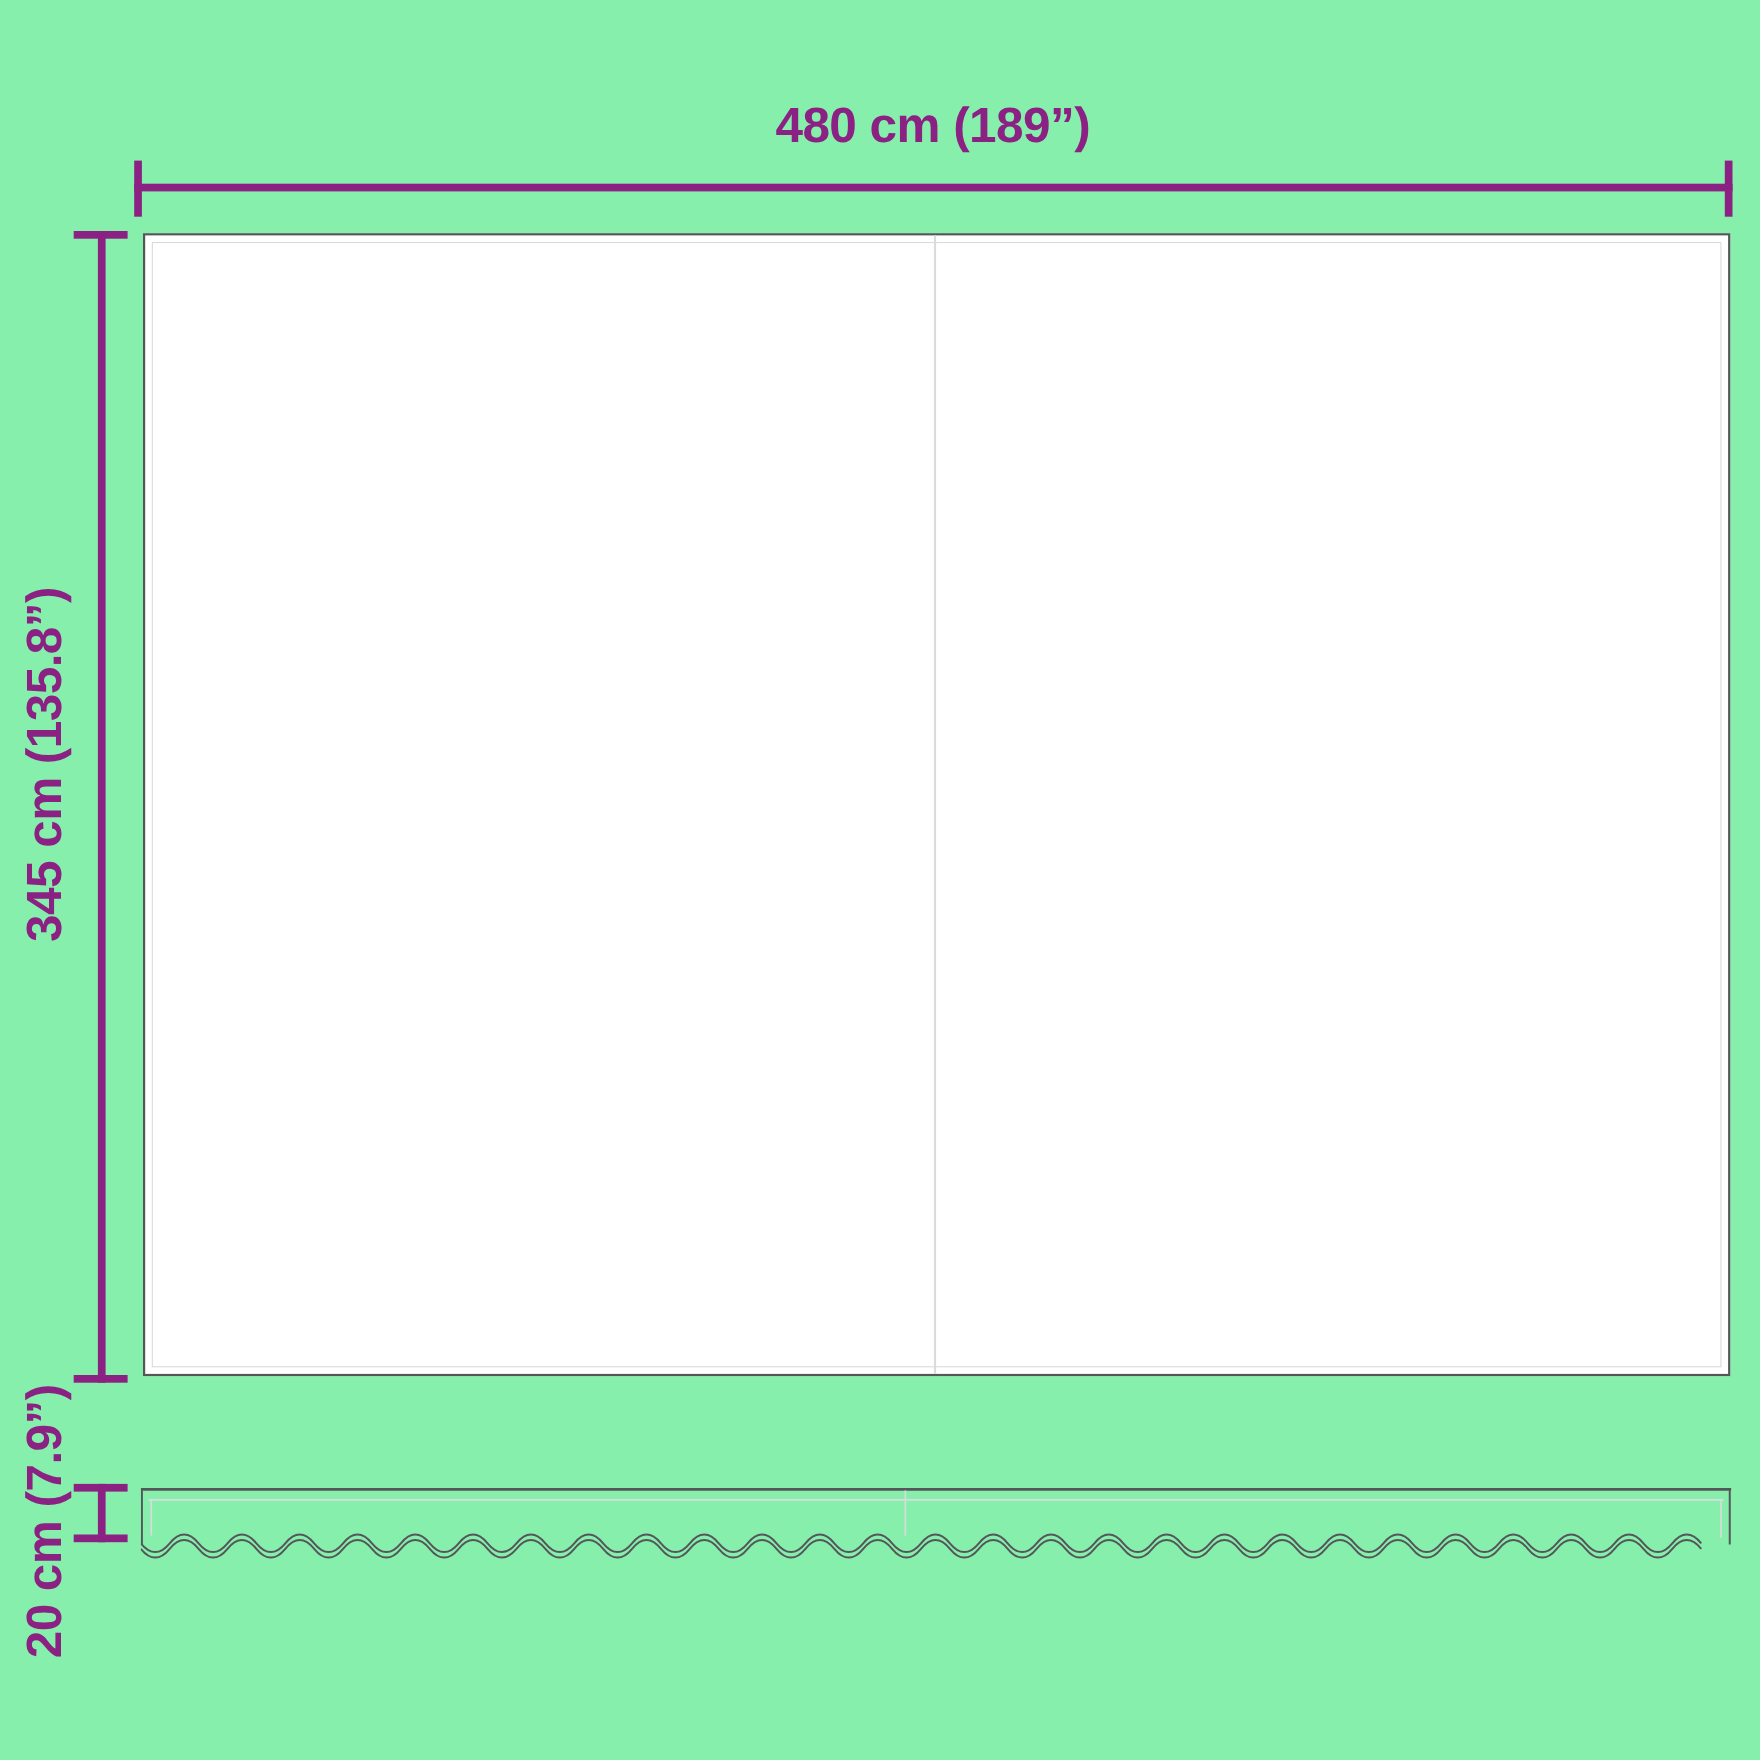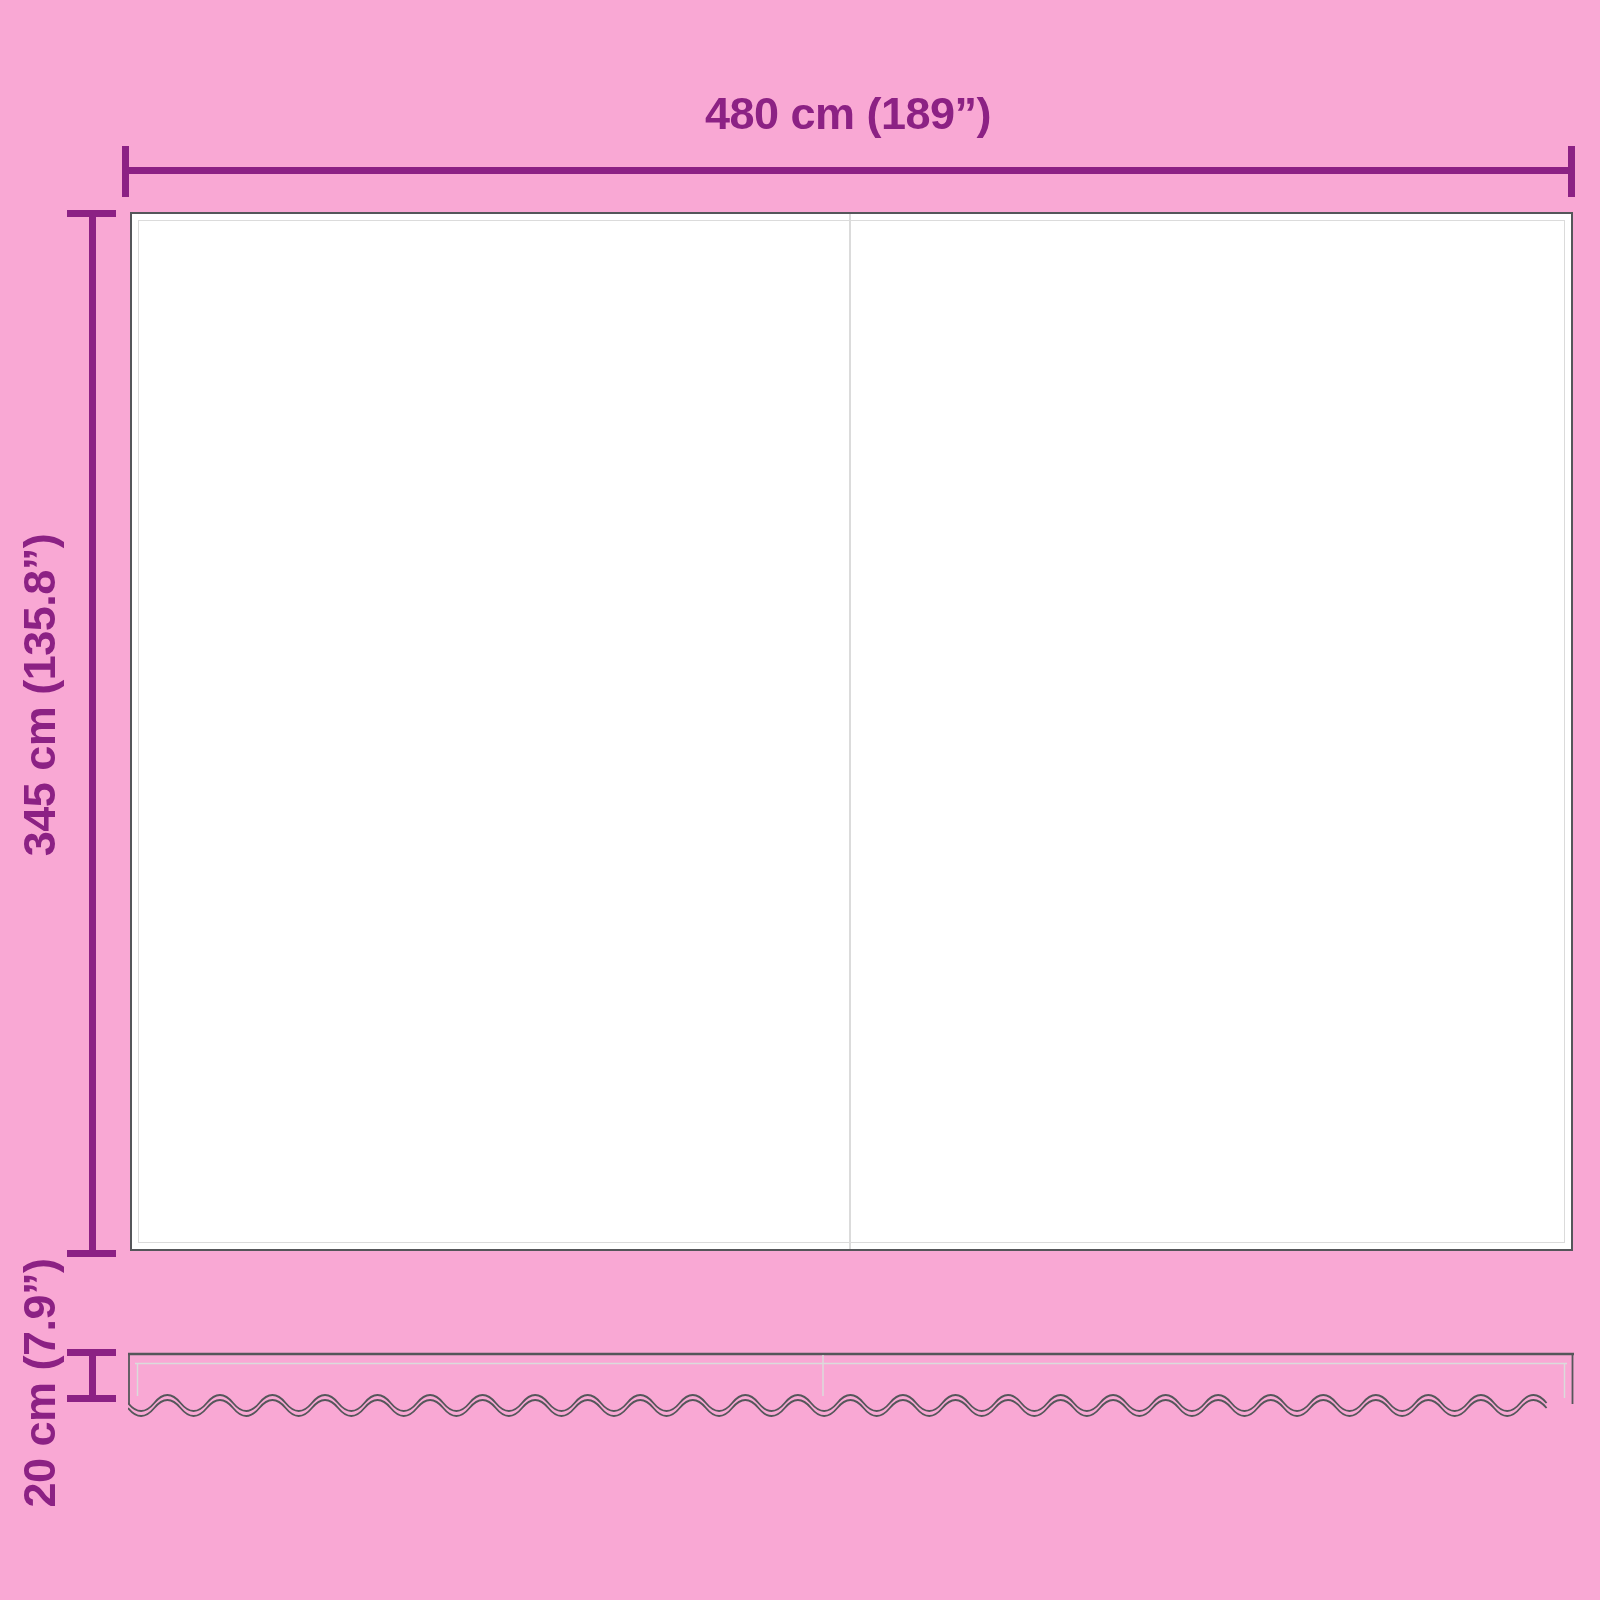--- a/index.html
+++ b/index.html
@@ -4,21 +4,21 @@
 <style>
   :root{
     --accent:#8C2184;
     --outline:#55565A;
     --inner-line:#DBDBDB;
   }
   html,body{margin:0;padding:0;background:#fff;}
   .stage{
     position:relative;
     width:1600px;height:1600px;
-    background:#f9a8d4;
+    background:#86efac;
     overflow:hidden;
     font-family:"Liberation Sans",sans-serif;
     text-align:right;
   }
   
   .dim{position:absolute;background:var(--accent);}
   .dim-label{
     position:absolute;
     color:var(--accent);
     font-weight:700;

